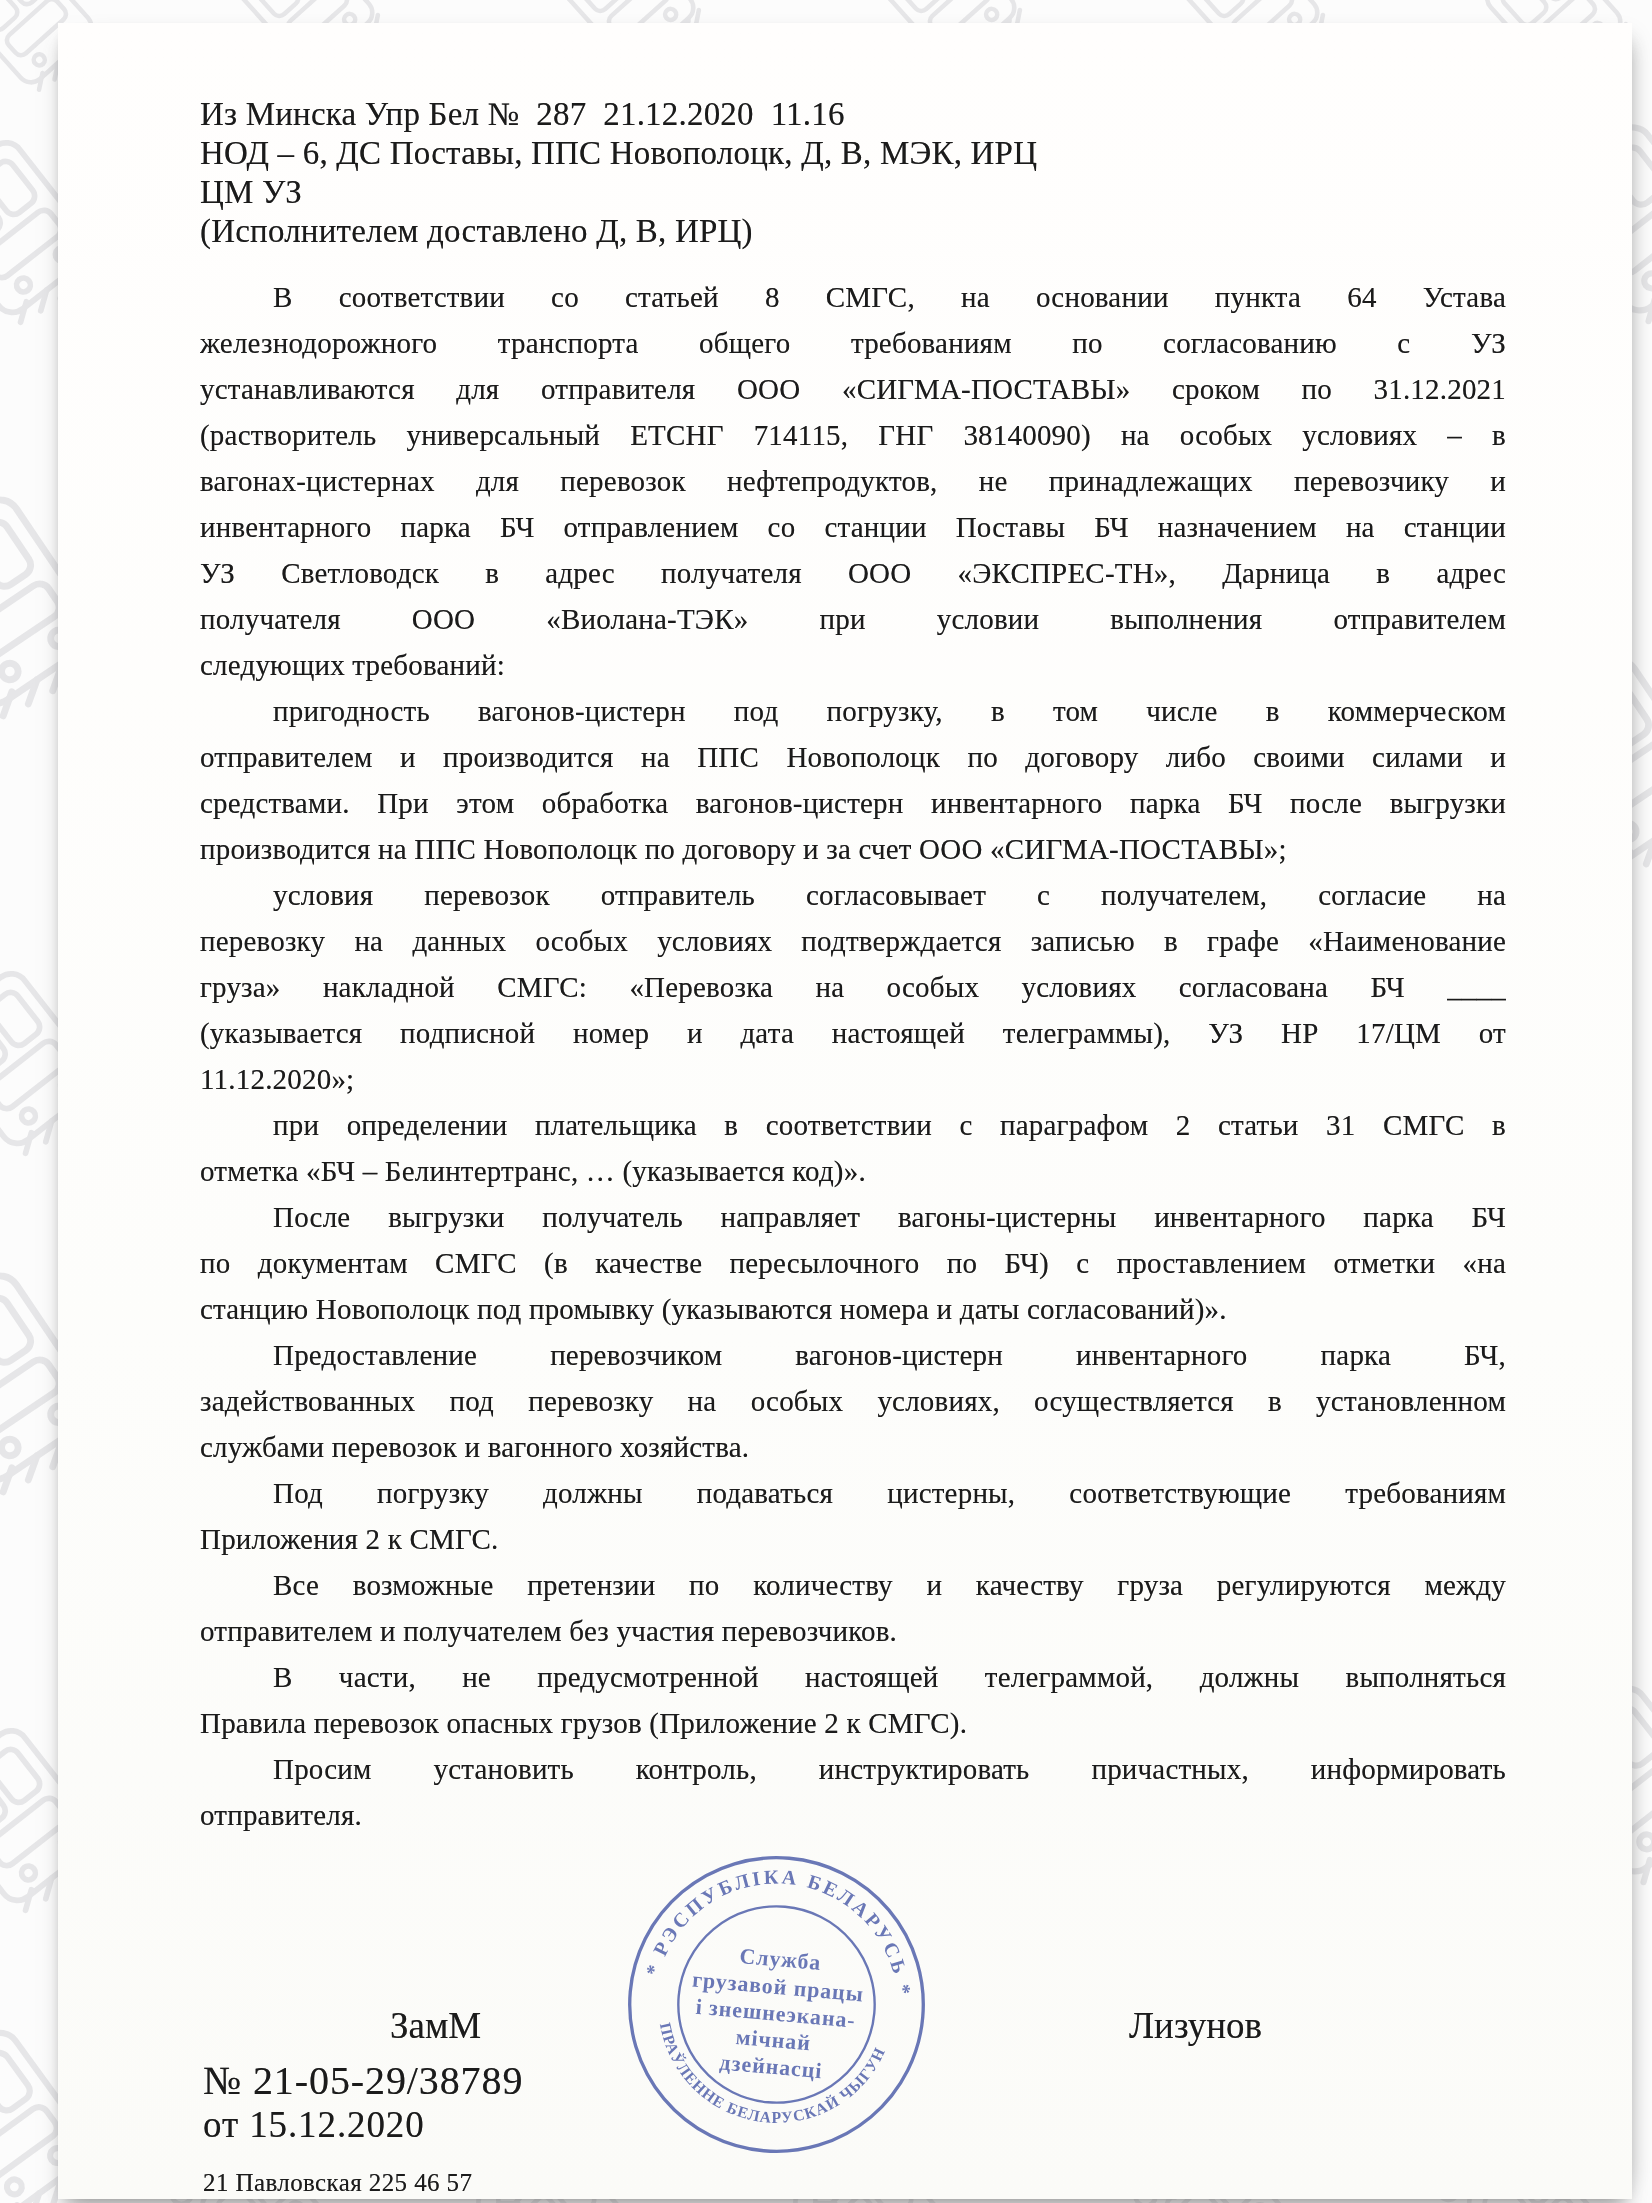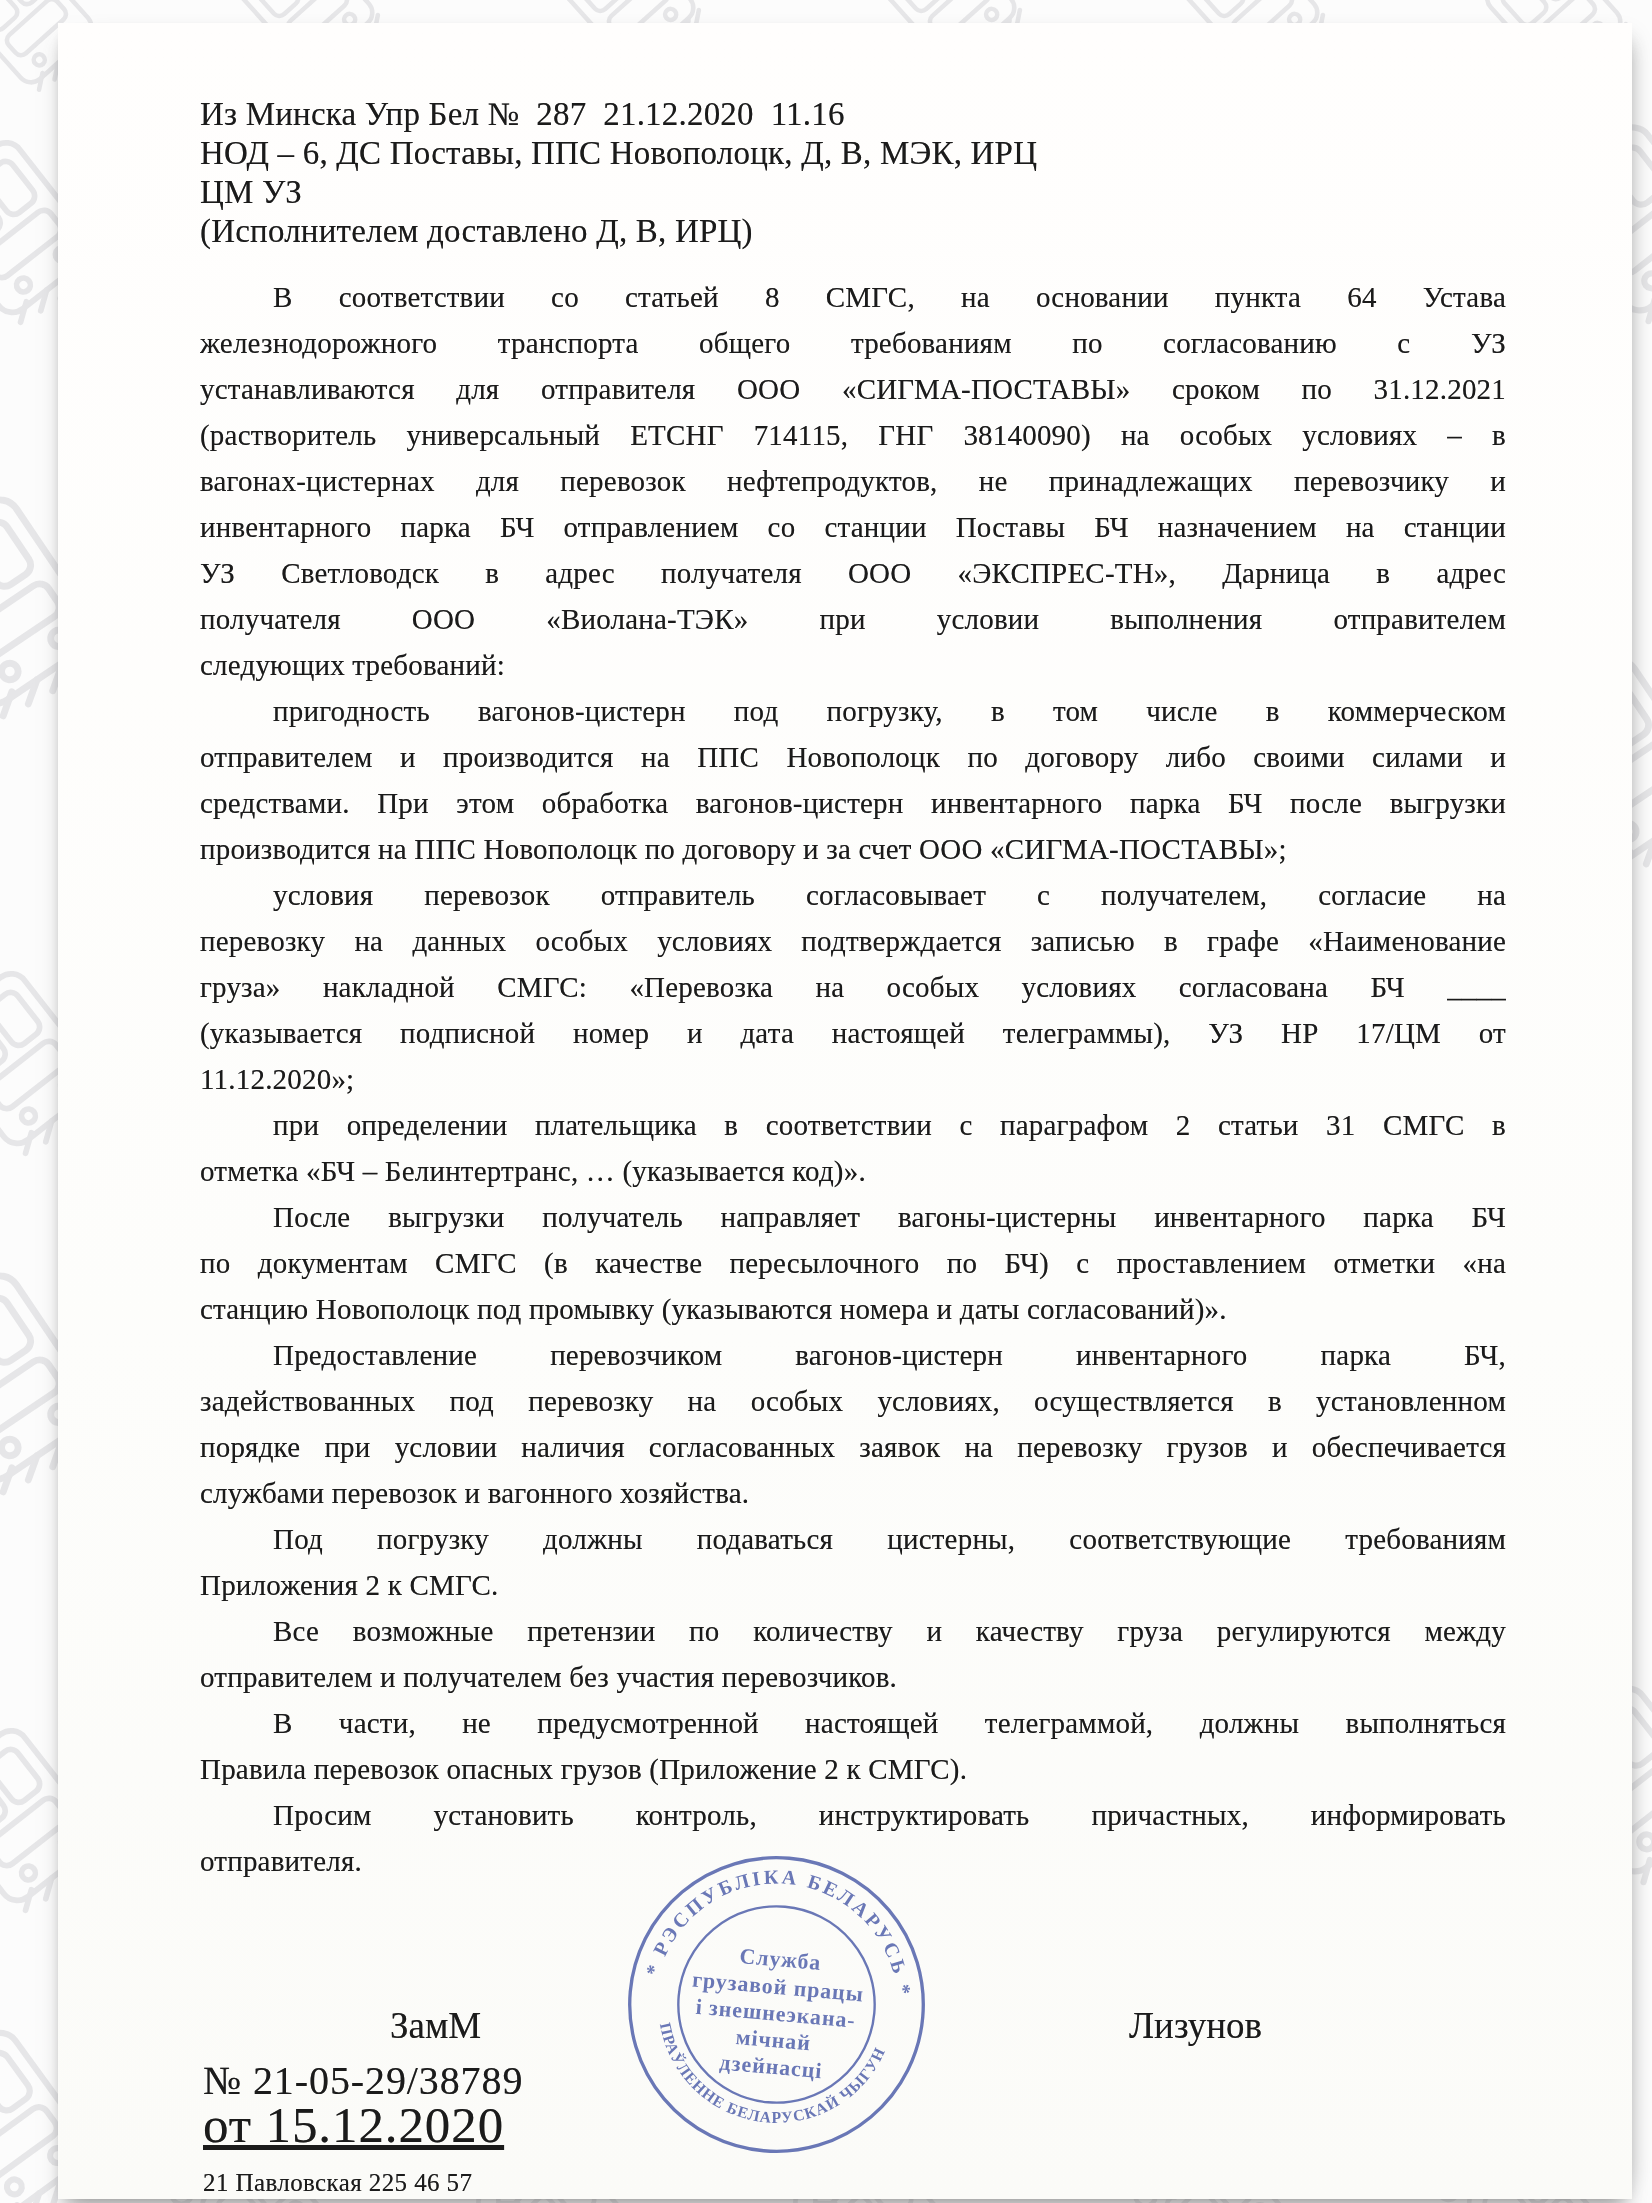--- a/index.html
+++ b/index.html
@@ -35,21 +35,21 @@
   .line.lastline{text-align-last:left;}
   .line.firstline{text-indent:73px;}
 
   .signature-row{position:absolute;left:0;top:1982px;width:1517px;height:46px;
     font-size:37px;line-height:42px;margin-left:13px;}
   .sig-pos{position:absolute;left:319px;}
   .sig-name{position:absolute;left:1058px;}
 
   .ref-block{position:absolute;left:145px;top:2035px;}
   .ref-number{font-size:40px;line-height:46px;letter-spacing:0.9px;}
-  .ref-date{font-size:51px;line-height:42px;letter-spacing:0.9px;text-decoration:underline;}
+  .ref-date{font-size:37px;line-height:42px;letter-spacing:0.9px;}
   .ref-contact{font-size:25px;line-height:31px;margin-top:21px;letter-spacing:0.4px;}
 
   
   .stamp{position:absolute;left:566px;top:1829px;width:305px;height:305px;
     mix-blend-mode:multiply;opacity:.82;transform:rotate(5deg);}
   .stamp .ring{fill:none;stroke:currentColor;}
   .stamp text{fill:currentColor;}
   .arc-top{font-size:21px;letter-spacing:3px;font-weight:bold;}
   .arc-bottom{font-size:16.5px;letter-spacing:1px;font-weight:bold;}
   .stamp-center{font-size:23px;font-weight:bold;text-anchor:middle;letter-spacing:1px;}
@@ -388,21 +388,20 @@
       <div class="line">груза» накладной СМГС: «Перевозка на особых условиях согласована БЧ ____</div>
       <div class="line">(указывается подписной номер и дата настоящей телеграммы), УЗ НР 17/ЦМ от</div>
       <div class="line lastline">11.12.2020»;</div>
       <div class="line firstline">при определении плательщика в соответствии с параграфом 2 статьи 31 СМГС в</div>
       <div class="line lastline">отметка «БЧ – Белинтертранс, … (указывается код)».</div>
       <div class="line firstline">После выгрузки получатель направляет вагоны-цистерны инвентарного парка БЧ</div>
       <div class="line">по документам СМГС (в качестве пересылочного по БЧ) с проставлением отметки «на</div>
       <div class="line lastline">станцию Новополоцк под промывку (указываются номера и даты согласований)».</div>
       <div class="line firstline">Предоставление перевозчиком вагонов-цистерн инвентарного парка БЧ,</div>
       <div class="line">задействованных под перевозку на особых условиях, осуществляется в установленном</div>
-      <div class="line">порядке при условии наличия согласованных заявок на перевозку грузов и обеспечивается</div>
       <div class="line lastline">службами перевозок и вагонного хозяйства.</div>
       <div class="line firstline">Под погрузку должны подаваться цистерны, соответствующие требованиям</div>
       <div class="line lastline">Приложения 2 к СМГС.</div>
       <div class="line firstline">Все возможные претензии по количеству и качеству груза регулируются между</div>
       <div class="line lastline">отправителем и получателем без участия перевозчиков.</div>
       <div class="line firstline">В части, не предусмотренной настоящей телеграммой, должны выполняться</div>
       <div class="line lastline">Правила перевозок опасных грузов (Приложение 2 к СМГС).</div>
       <div class="line firstline">Просим установить контроль, инструктировать причастных, информировать</div>
       <div class="line lastline">отправителя.</div>
     </div>

